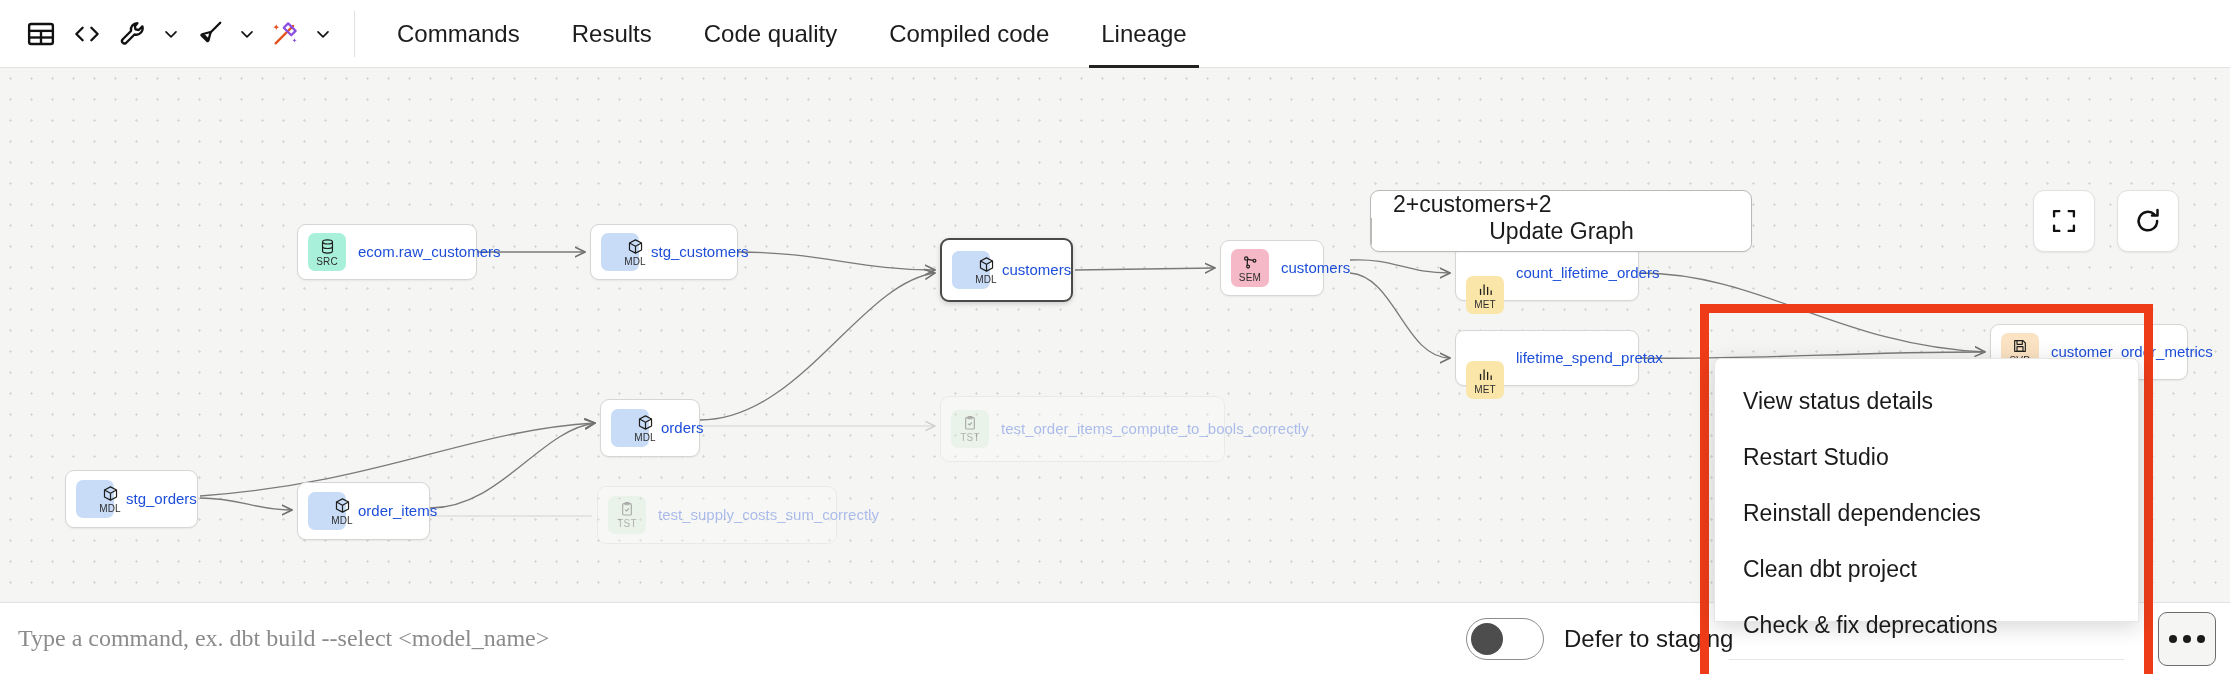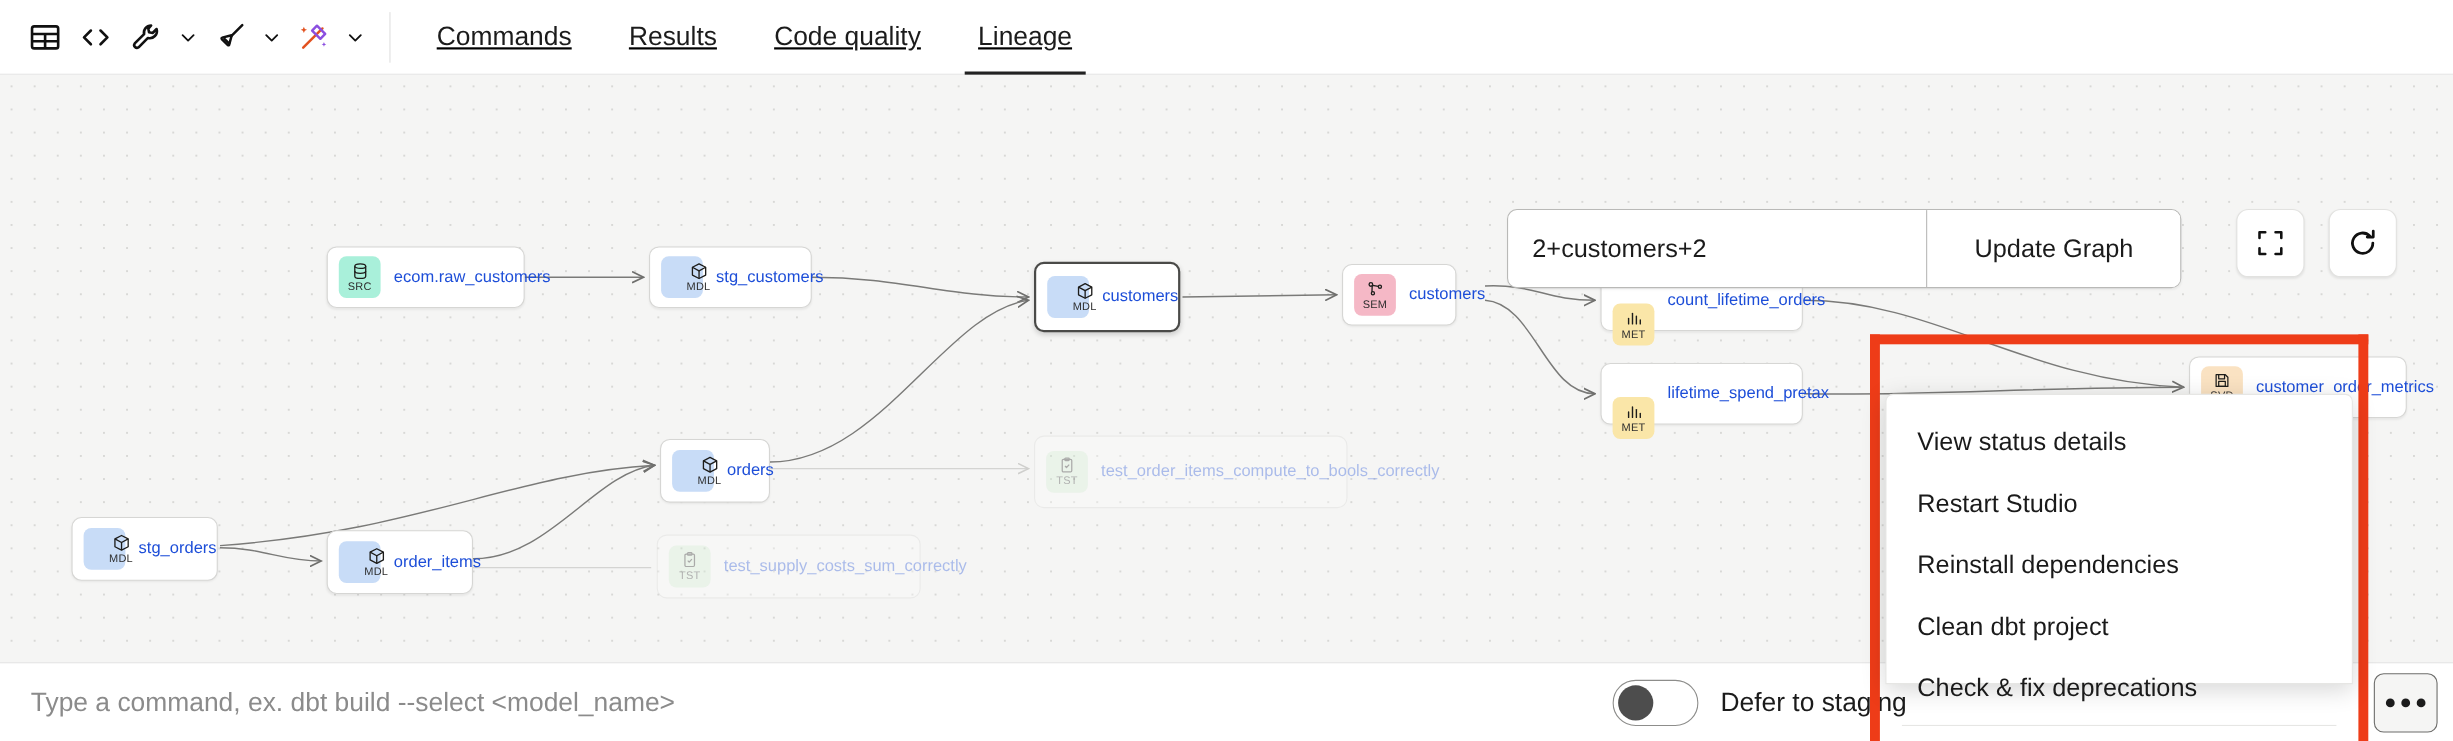--- a/index.html
+++ b/index.html
@@ -8,21 +8,21 @@
     font-family: "Liberation Sans", sans-serif;
     background: #ffffff;
     overflow: hidden;
   }
   .app { position: relative; width: 2230px; height: 674px; background: #fff; }
 
   
   .topbar {
     position: absolute; top: 0; left: 0; width: 2230px; height: 68px;
     background: #fff; border-bottom: 1px solid #e3e3e3;
-    display: flex; align-items: center; text-decoration: underline;
+    display: flex; align-items: center;
   }
   .tool-group { display: flex; align-items: center; height: 68px; padding-left: 18px; }
   .tool-btn {
     display: flex; align-items: center; justify-content: center;
     width: 46px; height: 46px; border-radius: 8px; cursor: pointer;
     background: transparent;
   }
   .chev { display:flex; align-items:center; justify-content:center; width: 30px; height: 46px; cursor: pointer; }
   .divider-v {
     width: 1px; height: 46px; background: #e0e0e0; margin: 0 16px 0 16px;
@@ -76,23 +76,23 @@
   .b-src { background: #a9f0da; }
   .b-mdl { background: #c8dcf7; padding-left: 30px; }
   .b-sem { background: #f5b8c6; }
   .b-met { background: #fae6a8; margin-top: 44px; }
   .b-svd { background: #fae2c2; }
   .b-tst { background: #d6f0d6; }
 
   
   .searchwrap {
     position: absolute; left: 1370px; top: 122px;
-    display: flex; height: 72px;
+    display: flex; height: 62px;
     background: #fff; border: 1px solid #b9b9b7; border-radius: 9px;
-    overflow: hidden; box-shadow: 0 1px 2px rgba(0,0,0,.05);
+    overflow: hidden; box-shadow: 0 1px 2px rgba(0,0,0,.05); flex-direction: column;
   }
   .search-input {
     width: 380px; border: none; outline: none; background: transparent;
     font-family: "Liberation Sans", sans-serif;
     font-size: 23px; color: #1b1b1b; padding: 0 22px;
   }
   .update-btn {
     display: flex; align-items: center; justify-content: center;
     padding: 0 43px; border-left: 1px solid #b9b9b7;
     font-size: 23px; color: #1b1b1b; cursor: pointer; background: #fff;
@@ -134,22 +134,22 @@
   .menu-sep { height: 1px; background: #e6e6e4; margin: 6px 14px 6px 14px; }
 
   
   .bottombar {
     position: absolute; left: 0; top: 602px; width: 2230px; height: 72px;
     background: #fff; border-top: 1px solid #e3e3e3;
     display: flex; align-items: center;
   }
   .cmd-input {
     flex: 0 0 1430px; border: none; outline: none; background: transparent;
-    font-family: Liberation Sans, sans-serif;
-    font-size: 24px; color: #0f766e; padding-left: 28px;
+    font-family: Liberation Serif, serif;
+    font-size: 24px; color: #0f766e; padding-left: 18px;
   }
   .cmd-input::placeholder { color: #8b8b8b; }
   .bottom-right { display: flex; align-items: center; gap: 20px; padding-left: 36px; }
   .toggle {
     width: 78px; height: 42px; border-radius: 21px;
     background: #ffffff; border: 1px solid #8d8d8b;
     display: flex; align-items: center; cursor: pointer; padding: 0 4px;
   }
   .toggle .knob {
     width: 32px; height: 32px; border-radius: 50%; background: #4d4d4d;
@@ -226,20 +226,21 @@
           </svg>
       </div>
     </div>
 
     <div class="divider-v"></div>
 
     <div class="tabs">
       <div class="tab">Commands</div>
       <div class="tab">Results</div>
       <div class="tab">Code quality</div>
+      <div class="tab">Compiled code</div>
       <div class="tab active">Lineage</div>
     </div>
   </div>
 
   <div class="canvas">
 
     <svg class="edges">
       <defs>
         <marker id="ah" markerWidth="9" markerHeight="9" refX="8" refY="4.5" orient="auto">
           <path d="M0,0.6 L8,4.5 L0,8.4" fill="none" stroke="#6f6f6d" stroke-width="1.2"></path>

